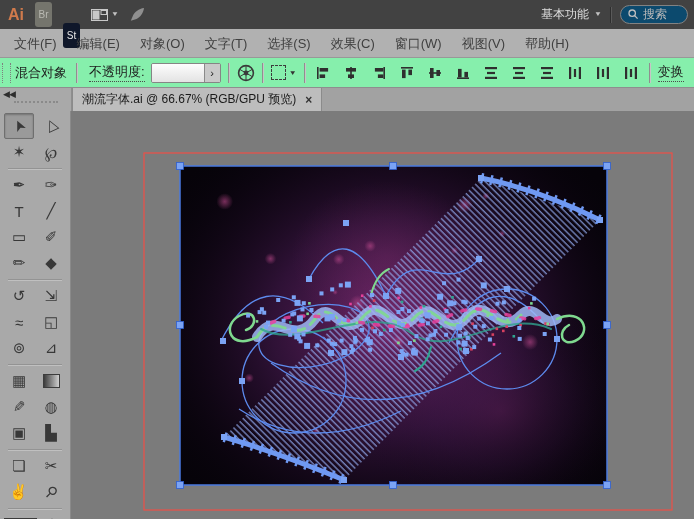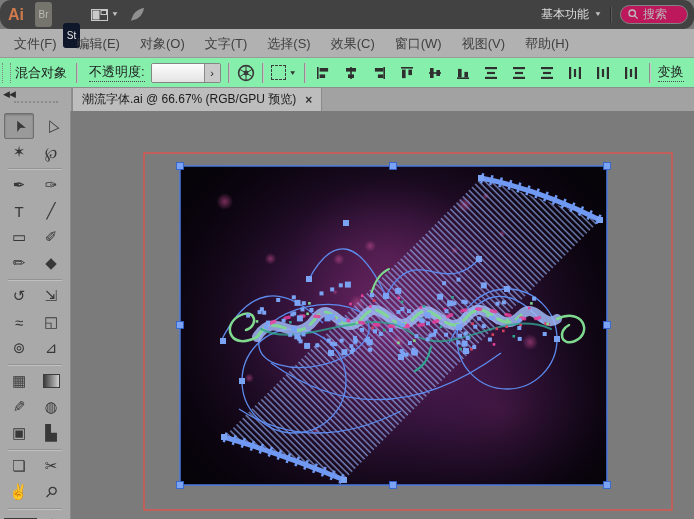--- a/index.html
+++ b/index.html
@@ -1,32 +1,32 @@
 <!DOCTYPE html>
 <html><head>
 <meta charset="utf-8">
 <style>
   html,body{margin:0;padding:0;}
   #app{position:relative;width:694px;height:519px;overflow:hidden;
        font-family:"Liberation Sans",sans-serif;background:#7b7b7b;
        -webkit-font-smoothing:antialiased;}
   
-  #topbar{height:29px;background:#424242;display:flex;align-items:center;color:#d6d6d6;border-radius:11px;}
+  #topbar{height:29px;background:#424242;display:flex;align-items:center;color:#d6d6d6;}
   #topbar .lft{display:flex;align-items:center;gap:11px;padding-left:8px;flex:1;}
   .ai-logo{color:#cf7a4c;font-weight:bold;font-size:16px;letter-spacing:0;}
   .badge{width:17px;height:25px;border-radius:3px;font-size:10px;display:flex;
          align-items:center;justify-content:center;cursor:default;}
   .badge.br{background:#75756d;color:#b9b9b2;}
   .badge.st{background:#0f172a;color:#e8e8e8;margin-top:41px;}
   .layout-ic{display:flex;align-items:center;gap:3px;}
   .chev{font-size:8px;color:#c2c2c2;transform:scaleY(.8);}
   #topbar .rgt{display:flex;align-items:center;gap:8px;padding-right:6px;}
   .tb-sep{width:1px;height:16px;background:#2e2e2e;border-right:1px solid #5a5a5a;}
   .workspace{display:flex;align-items:center;gap:5px;font-size:12px;color:#dedede;}
-  .searchbox{display:flex;align-items:center;gap:4px;background:#be185d;border:1px solid #828282;
+  .searchbox{display:flex;align-items:center;gap:4px;background:#0c4a6e;border:1px solid #828282;
              border-radius:10px;height:17px;padding:0 7px;font-size:12px;color:#b9b9b9;min-width:52px;}
   
   #menubar{height:28px;background:#b1b1b1;border-bottom:1px solid #989898;display:flex;
            align-items:center;padding-left:4px;}
   .menu-item{font-size:13px;color:#404040;padding:0 10px;line-height:27px;cursor:default;}
   
   #optionsbar{height:29px;background:#86efac;border-bottom:1px solid #8e8e8e;display:flex;
               align-items:center;font-size:13px;color:#1c1c1c;}
   .grip{width:7px;height:20px;margin:0 4px 0 2px;border-left:1px dotted #7f7f7f;border-right:1px dotted #7f7f7f;}
   .ob-sep{width:1px;height:20px;background:#8f8f8f;border-right:1px solid #c6c6c6;margin:0 7px;}

